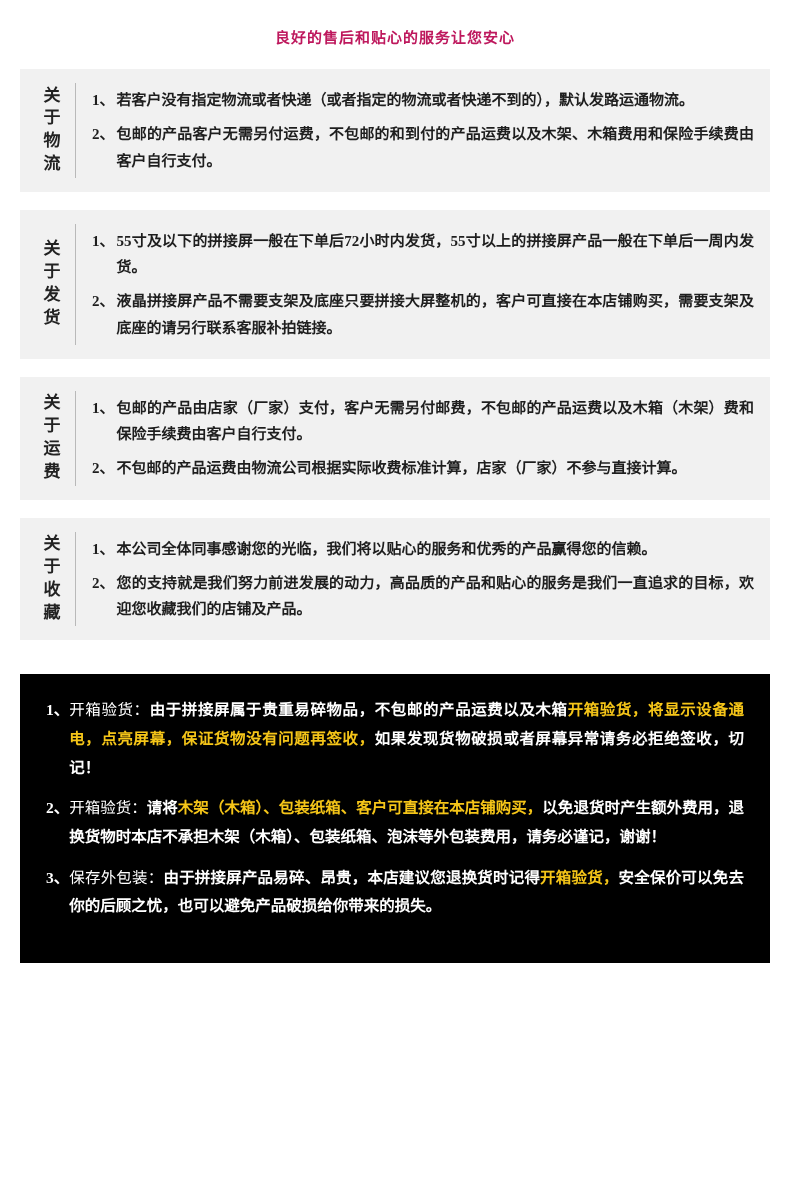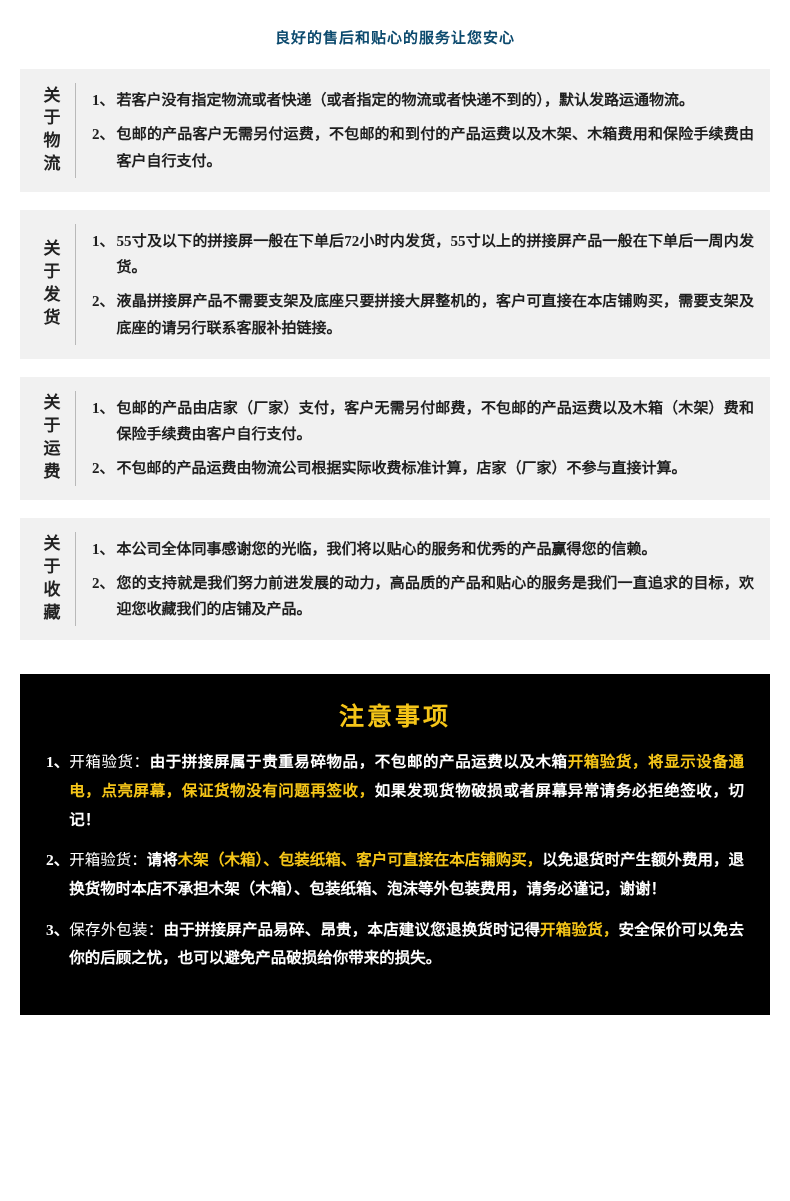--- a/index.html
+++ b/index.html
@@ -29,21 +29,21 @@
   .header-title {
     font-size: 43px;
     font-weight: bold;
     letter-spacing: 4px;
     line-height: 1.25;
     color: #1a1a1a;
     font-family: "Liberation Serif", "DejaVu Serif", serif;
   }
   .header-sub {
     font-size: 15px;
-    color: #0c4a6e;
+    color: #be185d;
     margin-top: 8px;
     letter-spacing: 1px;
     font-weight: bold;
   }
 
   
   .sections {
     margin: 22px 20px 0 20px;
   }
   .section {
@@ -210,21 +210,20 @@
         <div class="item">
           <span class="item-num">2、</span>
           <span class="item-text">您的支持就是我们努力前进发展的动力，高品质的产品和贴心的服务是我们一直追求的目标，欢迎您收藏我们的店铺及产品。</span>
         </div>
       </div>
     </div>
 
   </div>
 
   <div class="notice">
-    <div class="notice-title">注意事项</div>
 
     <div class="notice-item">
       <span class="notice-num">1、</span>
       <span class="notice-text">
         <span class="lead">开箱验货：</span><span>由于拼接屏属于贵重易碎物品，不包邮的产品运费以及木箱</span><span class="hl">开箱验货，将显示设备通电，点亮屏幕，保证货物没有问题再签收，</span><span>如果发现货物破损或者屏幕异常请务必拒绝签收，切记！</span>
       </span>
     </div>
 
     <div class="notice-item">
       <span class="notice-num">2、</span>

